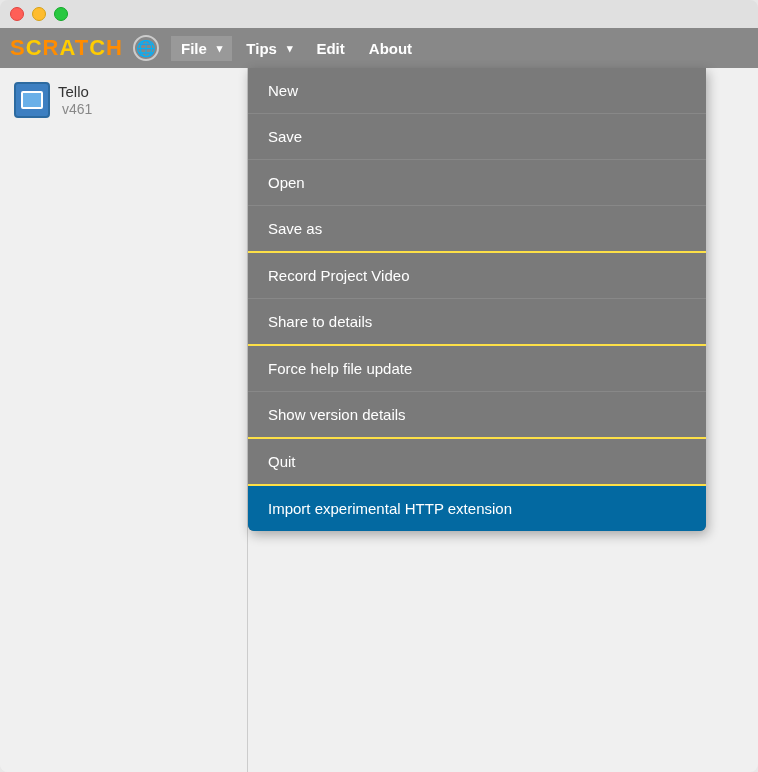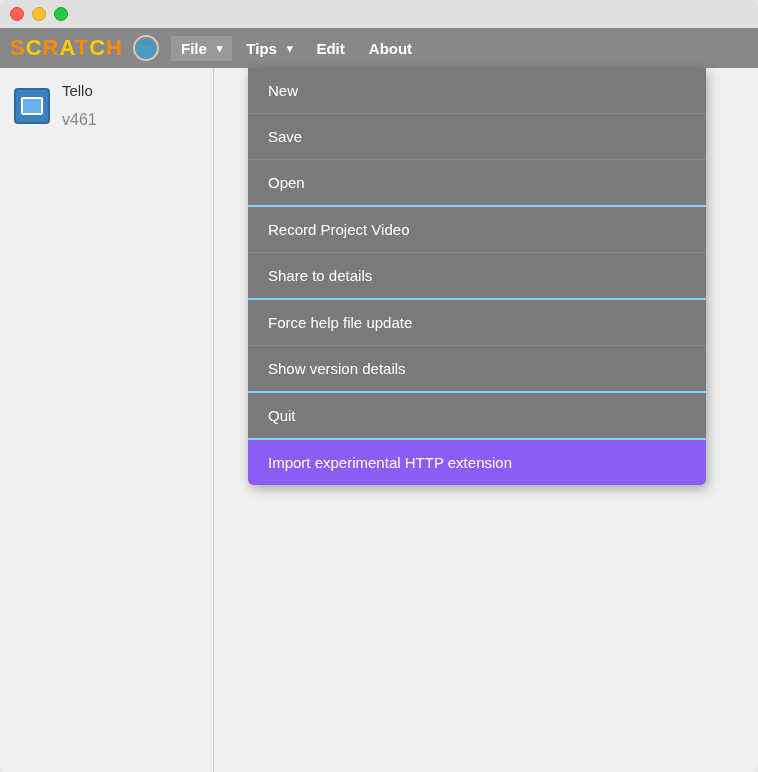--- a/index.html
+++ b/index.html
@@ -96,26 +96,25 @@
     .app-content {
       width: 100%;
       height: calc(772px - 28px - 40px);
       background: #f0f0f0;
       position: relative;
       display: flex;
     }
 
     
     .sidebar {
-      width: 214px;
+      width: 248px;
       height: 100%;
       background: #f0f0f0;
       border-right: 1px solid #ccc;
       padding: 10px;
-      text-align: center;
     }
 
     .sprite-entry {
       display: flex;
       align-items: center;
       gap: 8px;
       padding: 4px;
     }
 
     .sprite-icon {
@@ -137,24 +136,24 @@
       border-radius: 2px;
     }
 
     .sprite-name {
       font-size: 15px;
       font-weight: 500;
       color: #333;
     }
 
     .version-label {
-      font-size: 16px;
+      font-size: 14px;
       color: #888;
       margin-left: 4px;
-      margin-top: 12px;
+      margin-top: 1px;
     }
 
     
     .dropdown-overlay {
       position: absolute;
       top: 0;
       left: 248px;
       width: 458px;
       background: transparent;
       z-index: 100;
@@ -174,26 +173,26 @@
       font-weight: 400;
       cursor: pointer;
       border-bottom: 1px solid #888;
     }
 
     .dropdown-item:last-child {
       border-bottom: none;
     }
 
     .dropdown-item.highlighted {
-      background: #8b5cf6;
+      background: #0369a1;
     }
 
     
     .dropdown-group {
-      border-bottom: 2px solid #7dd3fc;
+      border-bottom: 2px solid #fde047;
     }
 
     .dropdown-group:last-child {
       border-bottom: none;
     }
   </style>
 </head>
 <body>
 
 <div class="title-bar">
@@ -237,20 +236,21 @@
     </div>
   </div>
 
   <div class="dropdown-overlay">
     <div class="dropdown-menu">
 
       <div class="dropdown-group">
         <div class="dropdown-item">New</div>
         <div class="dropdown-item">Save</div>
         <div class="dropdown-item">Open</div>
+        <div class="dropdown-item">Save as</div>
       </div>
 
       <div class="dropdown-group">
         <div class="dropdown-item">Record Project Video</div>
         <div class="dropdown-item">Share to details</div>
       </div>
 
       <div class="dropdown-group">
         <div class="dropdown-item">Force help file update</div>
         <div class="dropdown-item">Show version details</div>

